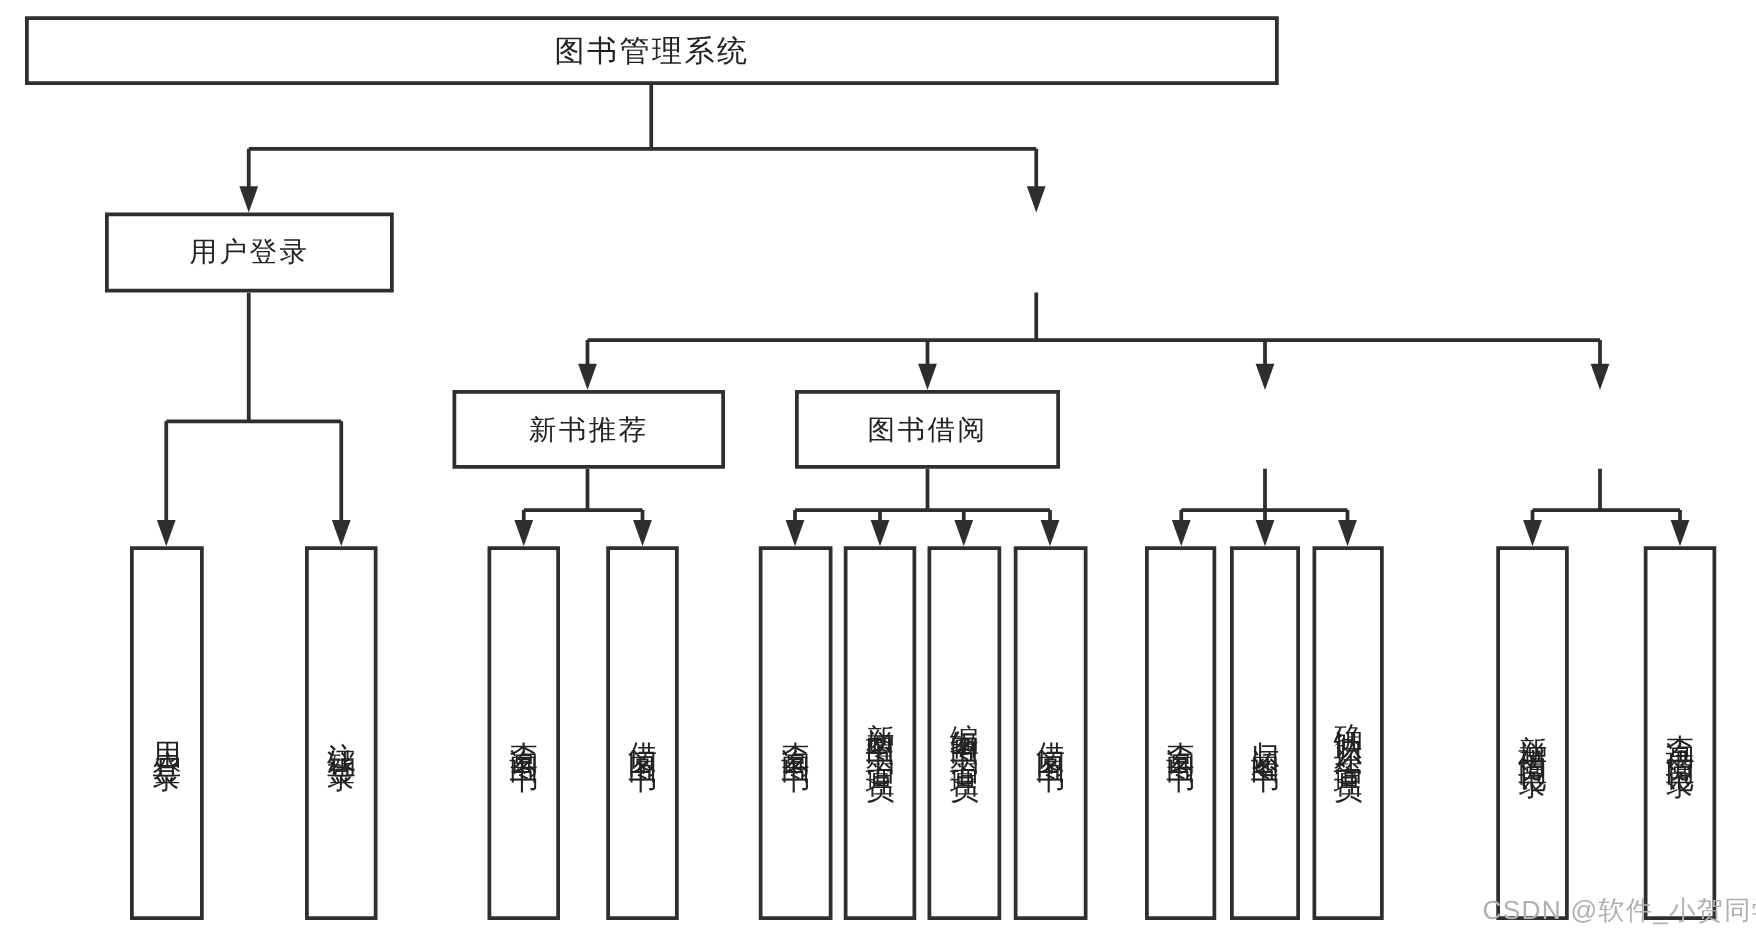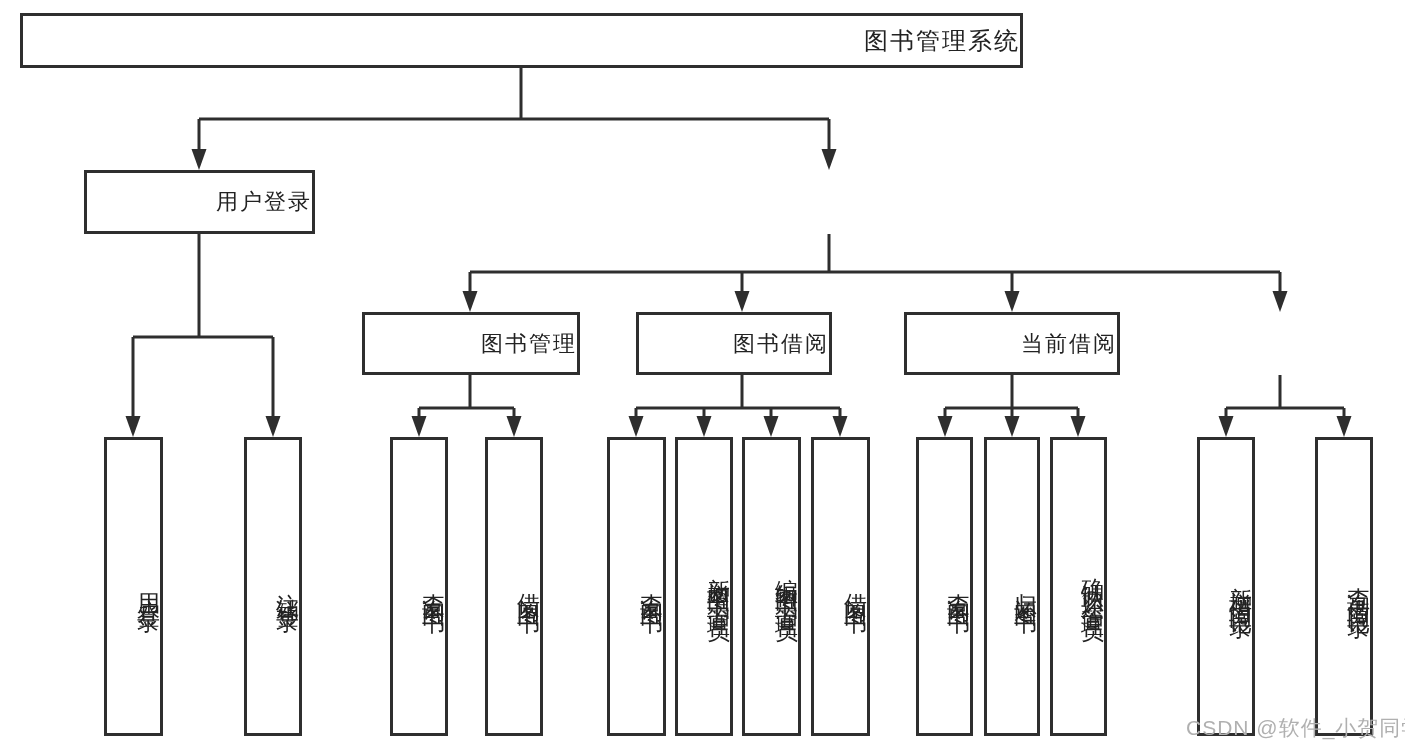--- a/index.html
+++ b/index.html
@@ -16,21 +16,21 @@
     left: 0; top: 0;
     z-index: 1;
   }
   .box {
     position: absolute;
     box-sizing: border-box;
     border: 3px solid #2f2f2f;
     background: #ffffff;
     display: flex;
     align-items: center;
-    justify-content: flex-end;
+    justify-content: center;
     color: #222222;
     z-index: 2;
   }
   .box .lbl {
     font-size: 22px;
     letter-spacing: 2px;
     white-space: nowrap;
   }
   .box.top .lbl {
     font-size: 24px;
@@ -116,27 +116,24 @@
 
   <div class="box top" style="left:20px;top:13px;width:1003px;height:55px">
     <span class="lbl">图书管理系统</span>
   </div>
 
   <div class="box" style="left:84px;top:170px;width:231px;height:64px">
     <span class="lbl">用户登录</span>
   </div>
 
   <div class="box" style="left:362px;top:312px;width:218px;height:63px">
-    <span class="lbl">图书管理</span>
+    <span class="lbl">新书推荐</span>
   </div>
-  <div class="box" style="left:636px;top:312px;width:196px;height:63px">
+  <div class="box" style="left:636px;top:312px;width:212px;height:63px">
     <span class="lbl">图书借阅</span>
-  </div>
-  <div class="box" style="left:904px;top:312px;width:216px;height:63px">
-    <span class="lbl">当前借阅</span>
   </div>
 
   <div class="box leaf" style="left:104px;width:59px">
     <span class="vlbl">用户登录</span>
   </div>
   <div class="box leaf" style="left:244px;width:58px">
     <span class="vlbl">注销登录</span>
   </div>
 
   <div class="box leaf" style="left:390px;width:58px">

